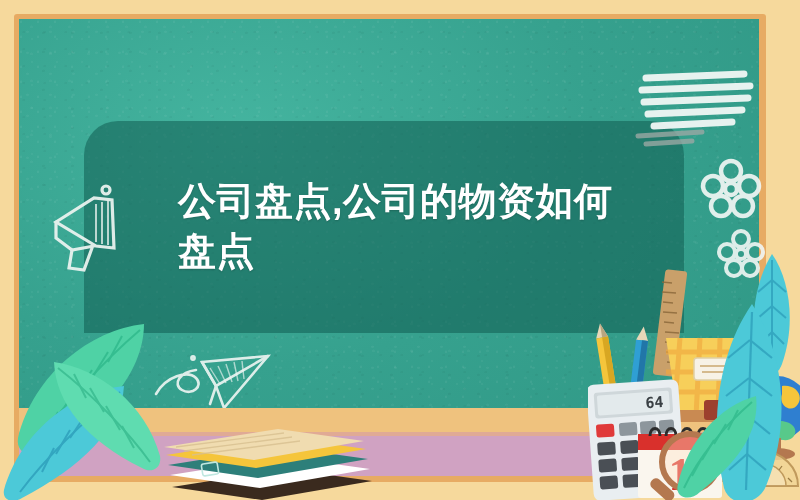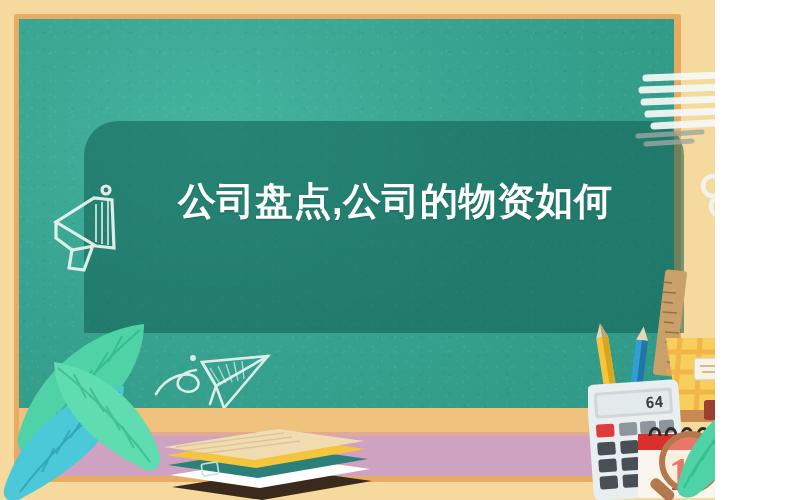--- a/index.html
+++ b/index.html
@@ -7,21 +7,21 @@
     padding: 0;
     background: #ffffff;
   }
   body {
     font-family: "Liberation Sans", "DejaVu Sans", sans-serif;
   }
 
   
   .canvas {
     position: relative;
-    width: 715px;
+    width: 800px;
     height: 500px;
     overflow: hidden;
     background: #f4d89a;
   }
 
   
   .frame-outer {
     position: absolute;
     inset: 0;
     background: #f6d99c;
@@ -216,20 +216,21 @@
       <line x1="60" y1="18" x2="70" y2="34"></line>
       <line x1="68" y1="16" x2="76" y2="33"></line>
       <line x1="76" y1="14" x2="82" y2="32"></line>
       <line x1="84" y1="12" x2="88" y2="31"></line>
       <line x1="92" y1="11" x2="94" y2="29"></line>
     </g>
   </svg>
 
   <div class="title-block">
     <span class="title-line">公司盘点,公司的物资如何</span>
+    <span class="title-line">盘点</span>
   </div>
 
   <div class="desk-band"></div>
   <div class="desk-pink"></div>
 
   <svg class="obj leaf-l1" viewBox="0 0 150 145">
     <path d="M140 6 C86 12 30 56 14 120 C12 132 22 140 34 134 C96 106 140 56 140 6 Z" fill="#4fd2a5"></path>
     <g stroke="#2fb98b" stroke-width="2" fill="none" opacity=".8">
       <path d="M136 12 C96 46 56 92 30 128"></path>
       <path d="M118 18 L104 44"></path>

